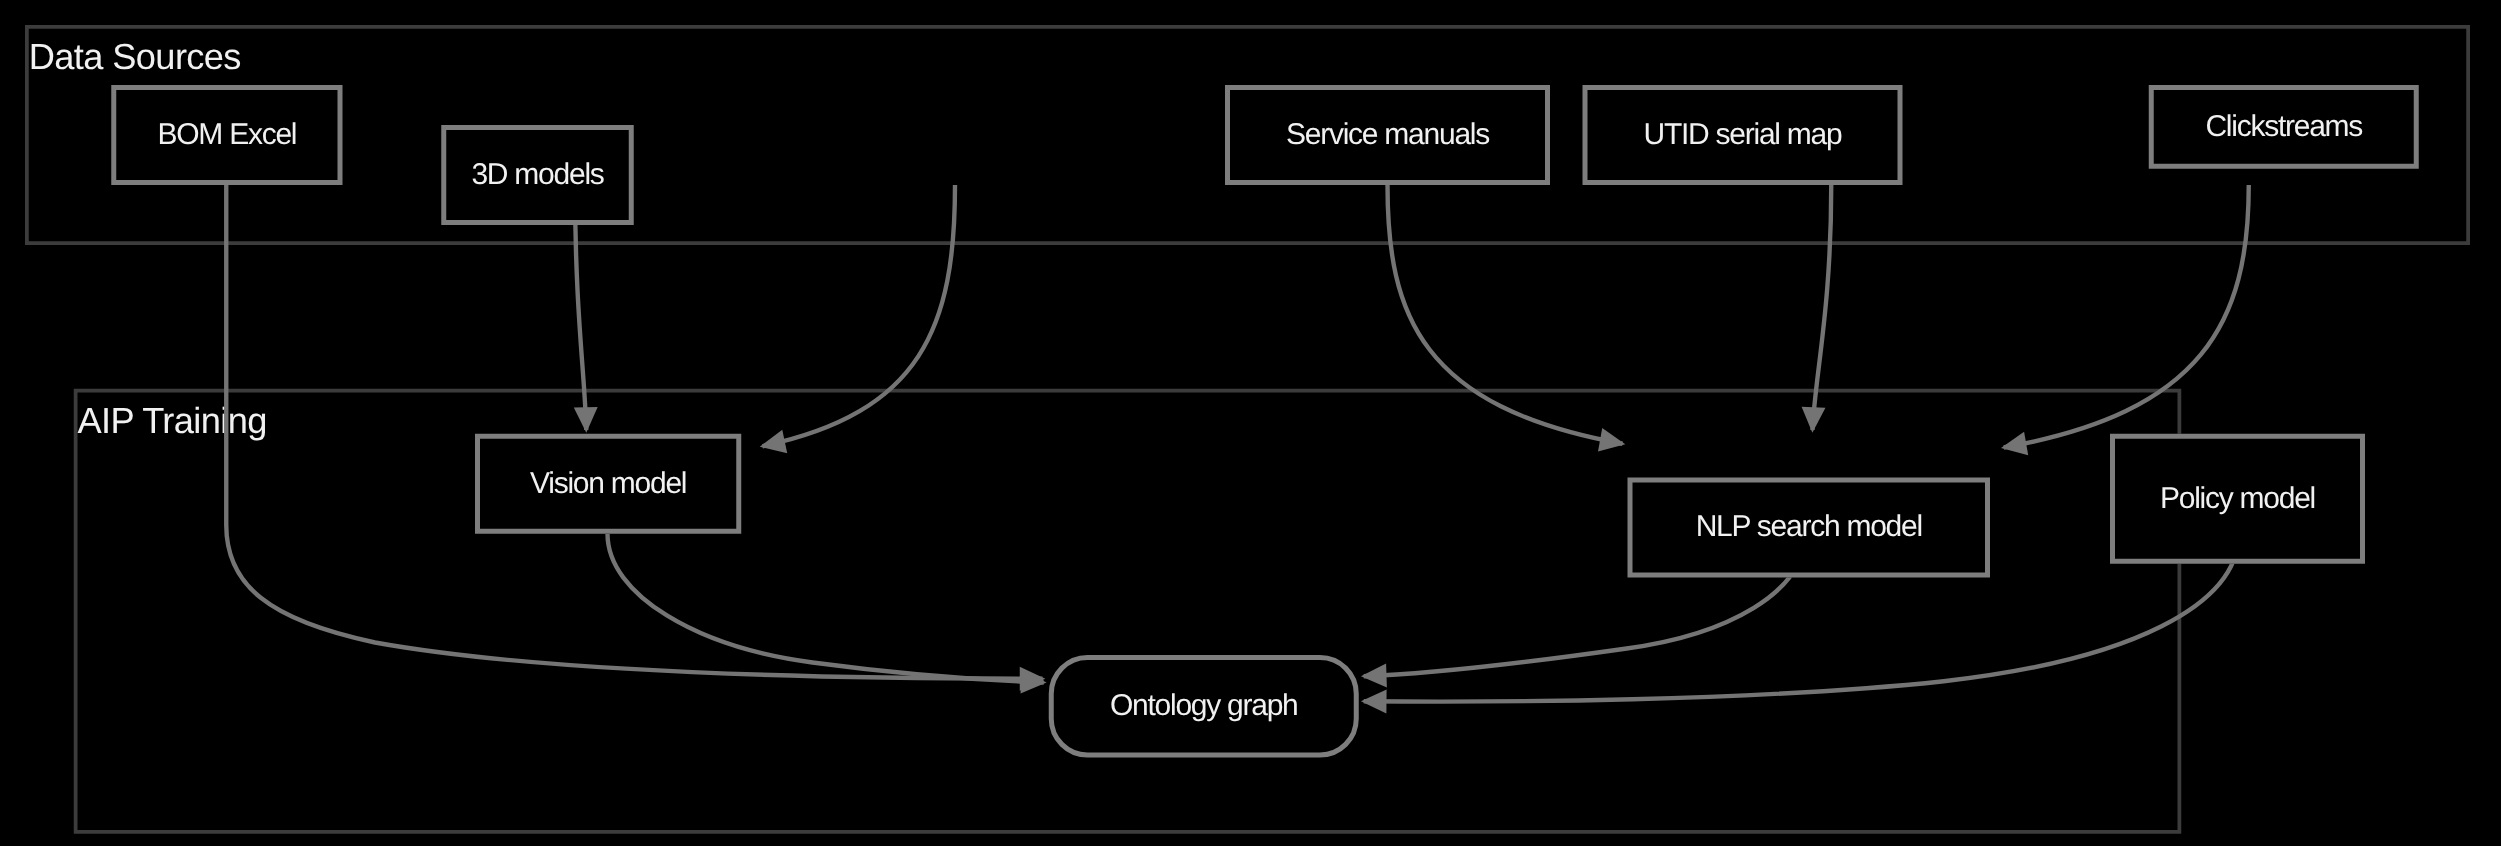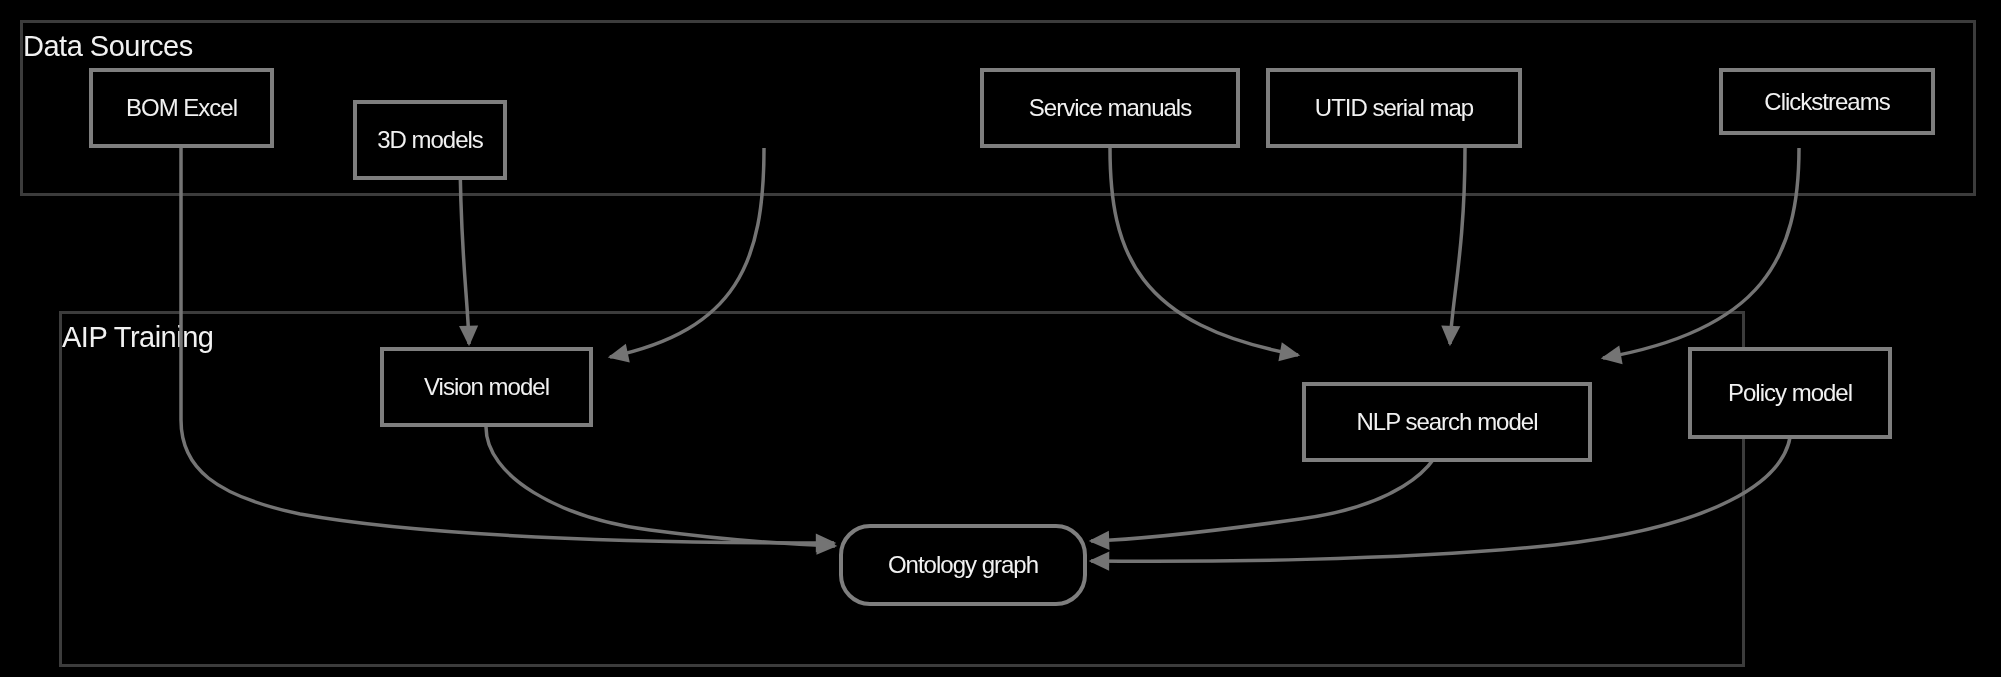--- a/index.html
+++ b/index.html
@@ -64,20 +64,20 @@
   </div>
   <div class="node" style="left: 1691px; top: 68px; width: 216px; height: 67px; background: rgb(0, 0, 0); margin-left: 28px;">
     <span class="node-label">Clickstreams</span>
   </div>
   <div class="node" style="left: 380px; top: 347px; width: 213px; height: 80px; background: rgb(0, 0, 0);">
     <span class="node-label">Vision model</span>
   </div>
   <div class="node" style="left: 1302px; top: 347px; width: 290px; height: 80px; background: rgb(0, 0, 0); margin-top: 35px;">
     <span class="node-label">NLP search model</span>
   </div>
-  <div class="node" style="left: 1688px; top: 347px; width: 204px; height: 92px; background: rgb(0, 0, 0);">
+  <div class="node" style="left: 1688px; top: 347px; width: 204px; height: 104px; background: rgb(0, 0, 0);">
     <span class="node-label">Policy model</span>
   </div>
   <div class="node" style="left: 839px; top: 524px; width: 248px; height: 82px; background: rgb(0, 0, 0); border-radius: 31px;">
     <span class="node-label">Ontology graph</span>
   </div>
 
 </div>
 
 </body></html>

